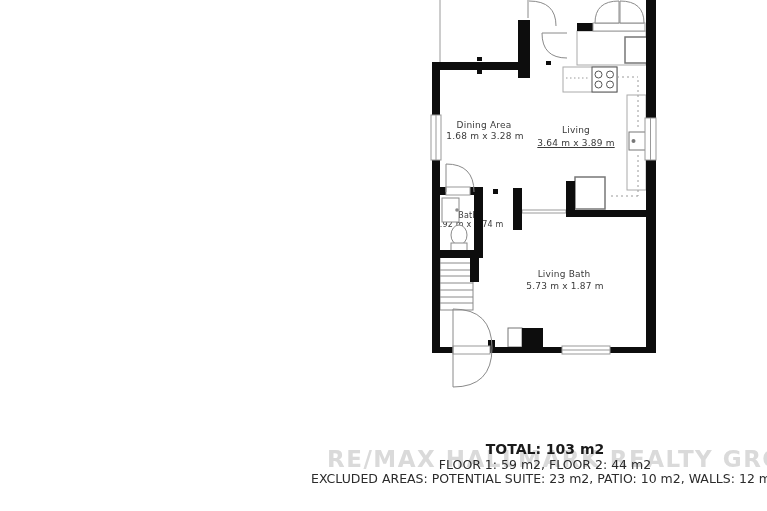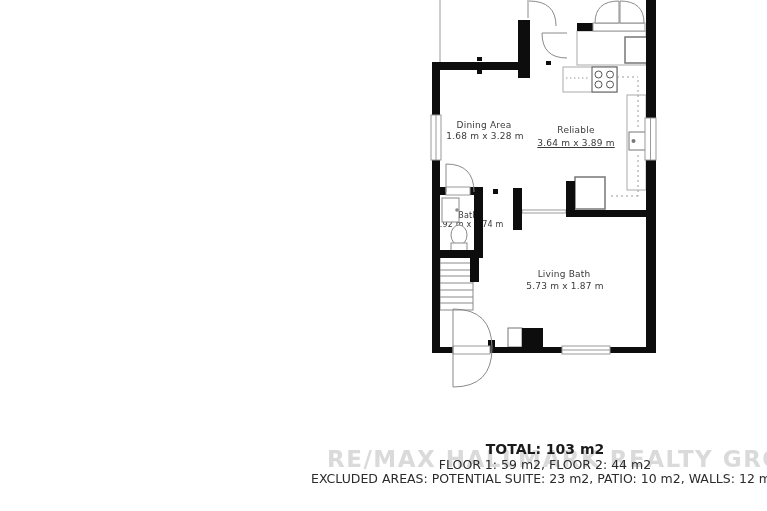--- a/index.html
+++ b/index.html
@@ -29,21 +29,21 @@
 </head>
 <body>
 
 <div id="stage">
 
   <div class="watermark">RE/MAX HALLMARK REALTY GROUP, Brokerage</div>
 
   <div class="room-label" style="left:477px;top:120px;">Dining Area</div>
   <div class="room-label" style="left:478px;top:131px;">1.68 m x 3.28 m</div>
 
-  <div class="room-label" style="left:569px;top:125px;">Reliable</div>
+  <div class="room-label" style="left:569px;top:125px;">Living</div>
   <div class="room-label" style="left:569px;top:138px;text-decoration:underline;">3.64 m x 3.89 m</div>
 
   <div class="room-label small" style="left:461px;top:211px;">Bath</div>
   <div class="room-label small" style="left:462px;top:220px;">0.92 m x 1.74 m</div>
 
   <div class="room-label" style="left:557px;top:269px;">Living Bath</div>
   <div class="room-label" style="left:558px;top:281px;">5.73 m x 1.87 m</div>
 
   <svg width="767" height="511" viewBox="0 0 767 511">
 

